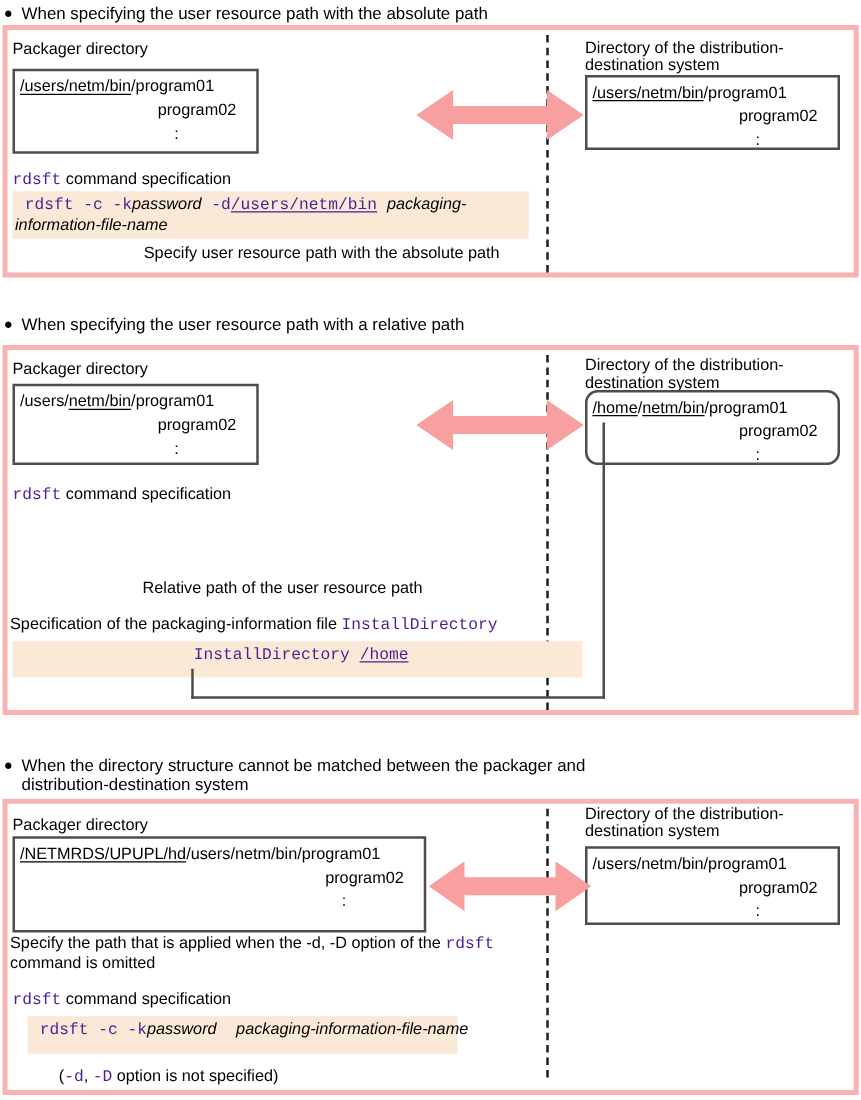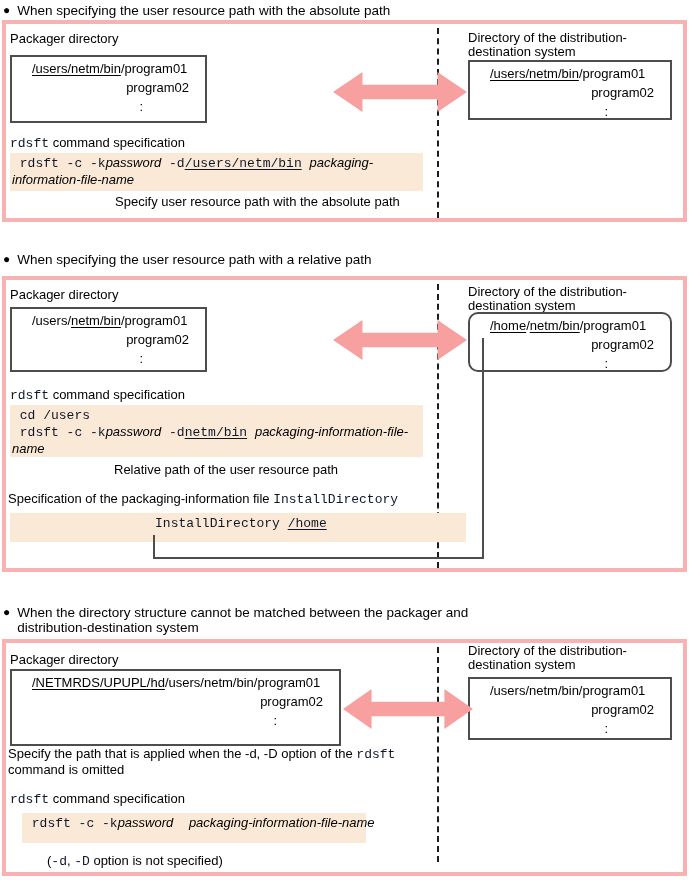--- a/index.html
+++ b/index.html
@@ -7,31 +7,31 @@
   .page{position:relative;width:689px;height:880px;background:#fff;overflow:hidden;}
 
   .sec-title{position:absolute;display:flex;gap:7px;font-size:13.5px;line-height:15px;}
   .bullet{font-size:12px;line-height:15px;}
 
   .frame{position:absolute;border:4px solid #f8b2b2;background:#fff;box-sizing:border-box;}
   .frame > *{position:absolute;}
 
   .lbl{line-height:14px;}
   .dirbox{border:2px solid #4d4d4d;box-sizing:border-box;background:#fff;padding-top:2px;}
-  .dirbox > div{line-height:19px;padding-left:20px;white-space:pre;}
+  .dirbox > div{line-height:19px;padding-left:4px;white-space:pre;}
   .dirbox > div:nth-child(2){text-align:right;padding-right:16px;padding-left:16px;}
   .dirbox > div:nth-child(3){text-align:right;padding-right:62px;padding-left:0;}
 
   .cmdhead{line-height:15px;white-space:pre;}
   .code{background:#fae9d6;box-sizing:border-box;padding:2px 4px 2px 2px;}
   .code > div{line-height:16px;white-space:pre;}
   .caption{line-height:15px;white-space:pre;}
   .note{line-height:15px;}
 
-  .mono{font-family:"Liberation Mono","DejaVu Sans Mono",monospace;color:#0f172a;}
+  .mono{font-family:"Liberation Mono","DejaVu Sans Mono",monospace;color:#4c1d95;}
   .it{font-style:italic;font-family:"Liberation Sans",sans-serif;color:#000;}
   .u{text-decoration:underline;text-underline-offset:2px;}
   .mono.u{text-decoration:underline;}
 
   .dash{width:0;border-left:2px dashed #1c1c1c;}
   .arrow{background:#f89f9f;clip-path:polygon(0 50%,22% 0,22% 32%,78% 32%,78% 0,100% 50%,78% 100%,78% 68%,22% 68%,22% 100%);}
   .conn{background:#4d4d4d;}
 </style>
 </head>
 <body>
@@ -86,25 +86,20 @@
     <div class="dirbox" style="left:462px;top:32px;width:204px;height:60px;border-radius:10px;">
         <div><span class="u">/home</span><span>/</span><span class="u">netm/bin</span><span>/program01</span></div>
         <div><span>program02</span></div>
         <div><span>:</span></div>
       </div>
 
     <div class="dash" style="left:431px;top:4px;height:284px;"></div>
     <div class="arrow" style="left:327px;top:40px;width:134px;height:40px;"></div>
 
     <div class="cmdhead" style="left:4px;top:107px;"><span class="mono">rdsft</span><span> command specification</span></div>
-    <div class="code" style="left:4px;top:125px;width:413px;height:52px;">
-        <div><span class="mono"> cd /users</span></div>
-        <div><span class="mono"> rdsft -c -k</span><span class="it">password</span><span class="mono"> -d</span><span class="mono u">netm/bin</span><span class="mono"> </span><span class="it">packaging-information-file-</span></div>
-        <div><span class="it">name</span></div>
-      </div>
     <div class="caption" style="left:108px;top:182px;">Relative path of the user resource path</div>
 
     <div class="cmdhead" style="left:2px;top:211px;"><span>Specification of the packaging-information file </span><span class="mono">InstallDirectory</span></div>
     <div class="code" style="left:4px;top:233px;width:456px;height:29px;text-align:center;">
         <div><span class="mono"> InstallDirectory </span><span class="mono u">/home</span></div>
       </div>
 
     <div class="conn" style="left:147px;top:255px;width:2px;height:24px;"></div>
     <div class="conn" style="left:147px;top:277px;width:331px;height:2px;"></div>
     <div class="conn" style="left:476px;top:58px;width:2px;height:221px;"></div>

